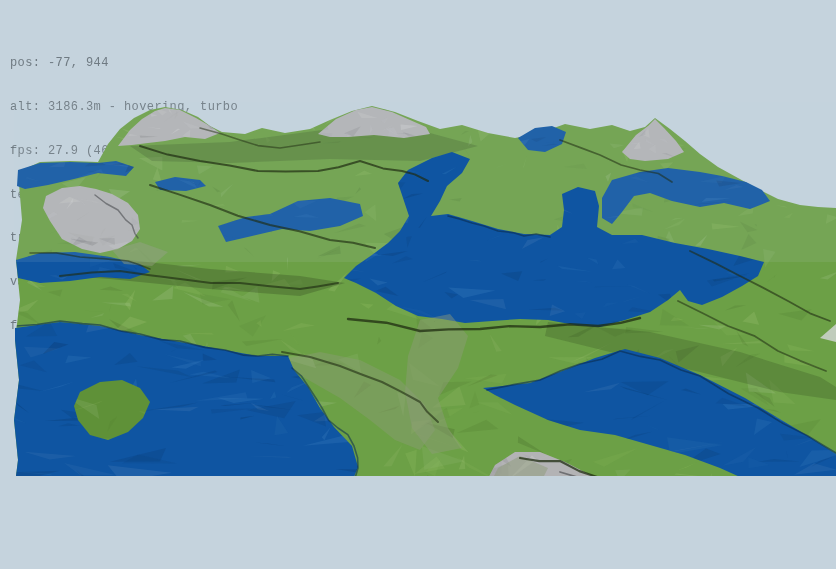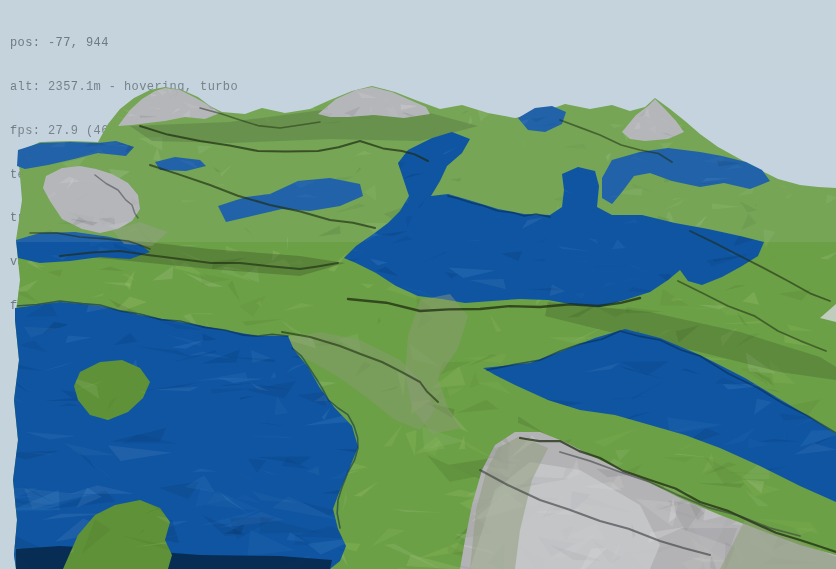--- a/index.html
+++ b/index.html
@@ -1,32 +1,32 @@
 <!DOCTYPE html>
 <html><head>
 <meta charset="utf-8">
 <style>
   html,body{margin:0;padding:0;}
   body{width:836px;height:569px;overflow:hidden;}
-  #viewport{position:relative;width:836px;height:569px;overflow:hidden;}
+  #viewport{position:relative;width:836px;height:456px;overflow:hidden;margin-top:20px;}
   #debug-hud{
     position:absolute;top:7px;left:10px;z-index:1;
     font-family:"Liberation Mono","DejaVu Sans Mono",monospace;
     font-size:12px;line-height:14.6px;letter-spacing:.4px;
     white-space:pre;user-select:none;
   }
   #terrain-svg{position:absolute;top:0;left:0;z-index:2;display:block;}
 </style>
 </head>
 <body style="background: rgb(197, 211, 221);">
 
 <div id="viewport">
   <div id="debug-hud" style="color: rgb(111, 122, 130);">
     <div>pos: -77, 944</div>
-    <div>alt: 2357.1m - hovering, turbo</div>
+    <div>alt: 3186.3m - hovering, turbo</div>
     <div>fps: 27.9 (46ms)</div>
     <div>tex: 0 / 512MB (1 bias-auto)</div>
     <div>tri: 31681 / 32768</div>
     <div>var: 6.58</div>
     <div>far: 51320m (512</div>
   </div>
   <svg id="terrain-svg" width="836" height="569" viewBox="0 0 836 569">
       <defs>
         <clipPath id="clip0">
           <polygon points="16.0,569.0 14.0,555.0 17.0,520.0 13.0,480.0 18.0,440.0 14.0,400.0 19.0,360.0 15.0,320.0 20.0,280.0 16.0,240.0 22.0,200.0 18.0,152.0 40.0,142.0 70.0,141.0 98.0,142.0 108.0,124.0 120.0,109.0 134.0,98.0 150.0,90.0 165.0,87.0 182.0,90.0 198.0,97.0 210.0,106.0 222.0,112.0 245.0,114.0 262.0,108.0 285.0,113.0 310.0,109.0 330.0,100.0 352.0,91.0 372.0,86.0 395.0,92.0 418.0,101.0 440.0,109.0 462.0,105.0 488.0,113.0 515.0,118.0 540.0,113.0 565.0,104.0 590.0,109.0 612.0,105.0 630.0,111.0 645.0,107.0 655.0,98.0 670.0,109.0 685.0,121.0 700.0,134.0 718.0,147.0 738.0,158.0 758.0,169.0 778.0,179.0 800.0,185.0 818.0,187.0 836.0,188.0 836.0,569.0"></polygon>

